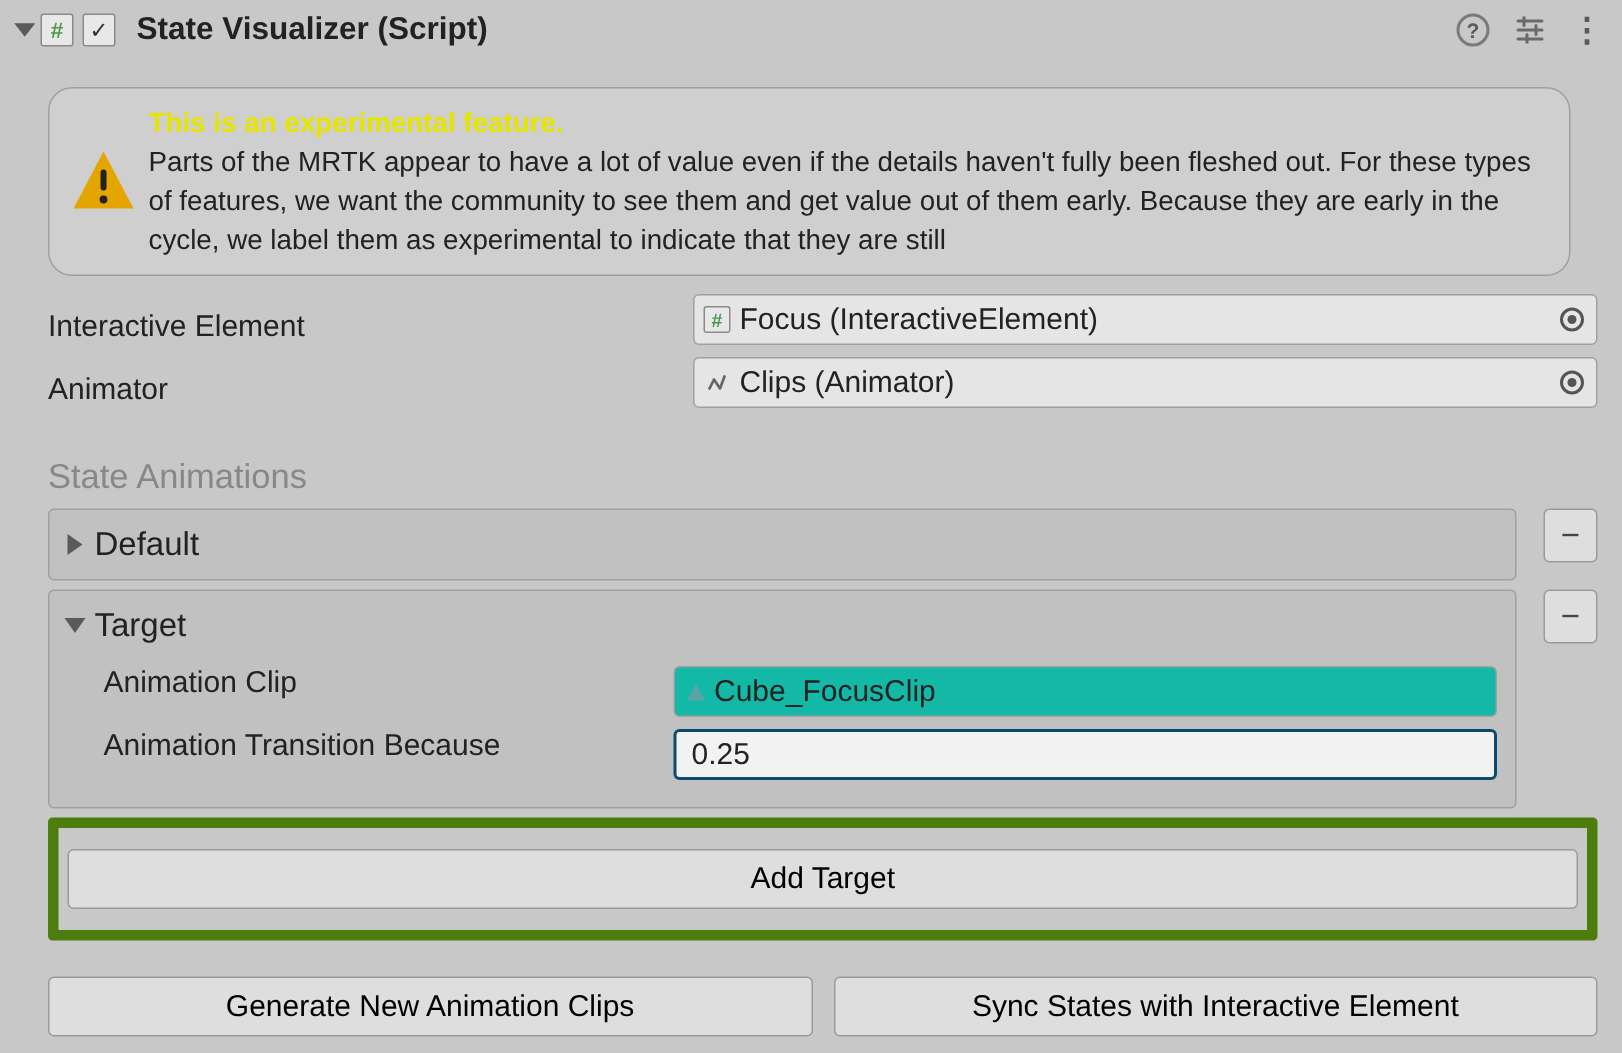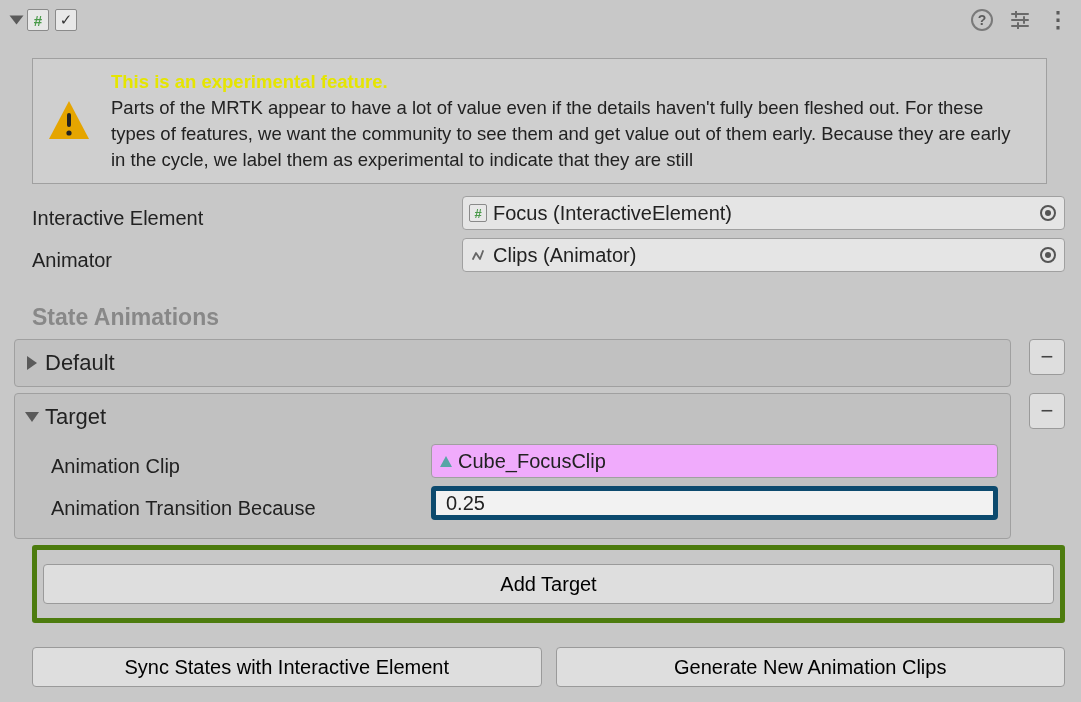--- a/index.html
+++ b/index.html
@@ -13,69 +13,70 @@
 .chk{width:22px;height:22px;border:1px solid #8a8a8a;background:#e8e8e8;border-radius:2px;display:flex;align-items:center;justify-content:center;font-size:15px;color:#333}
 .header-title{font-weight:bold;font-size:21px;margin-left:8px}
 
 .header-right{margin-left:auto;display:flex;align-items:center;gap:16px}
 .help-icon,.preset-icon,.menu-icon{width:22px;height:22px;display:flex;align-items:center;justify-content:center;color:#5a5a5a;cursor:pointer}
 .help-icon{border:2px solid #7a7a7a;border-radius:50%;font-size:14px;font-weight:bold}
 .menu-icon{font-size:22px;font-weight:bold}
 .preset-svg{width:20px;height:18px}
 
 
-.warn-box{margin:18px 34px 8px 32px;border:1px solid #a0a0a0;background:#cfcfcf;border-radius:0;display:flex;gap:18px;padding:10px 18px 10px 12px}
+.warn-box{margin:18px 34px 8px 32px;border:1px solid #a0a0a0;background:#cfcfcf;border-radius:16px;display:flex;gap:6px;padding:10px 18px 10px 12px}
 .warn-tri{width:48px;height:48px;align-self:center;flex-shrink:0}
 .warn-text{font-size:18.5px;line-height:26px}
 .warn-title{color:#e5e500;font-weight:bold}
 
 
 .prop-row{display:flex;align-items:flex-end;padding:4px 16px 4px 32px;gap:10px}
 .prop-label{width:420px;font-size:20px;color:#222}
 .obj-field{flex:1;display:flex;align-items:center;height:34px;background:#e5e5e5;border:1px solid #a0a0a0;border-radius:4px;padding:0 6px;gap:6px;font-size:20px;position:relative}
 .obj-field .picker{position:absolute;right:8px;top:50%;transform:translateY(-50%);width:16px;height:16px;border:2px solid #555;border-radius:50%}
 .obj-field .picker::after{content:"";position:absolute;left:3px;top:3px;width:6px;height:6px;background:#555;border-radius:50%}
 .mini-icon{width:18px;height:18px;display:flex;align-items:center;justify-content:center;font-size:14px}
 .mini-hash{border:1px solid #8a8a8a;background:#e8e8e8;color:#4a9a4a;font-weight:bold;border-radius:2px;font-size:13px}
 .mini-anim{color:#555}
 
 
-.section-heading{font-size:23px;font-weight:bold;color:#888;margin:28px 32px 8px 32px}
+.section-heading{font-size:23px;font-weight:normal;color:#888;margin:28px 32px 8px 32px}
 
 
-.group-row{display:flex;align-items:stretch;margin:6px 16px 6px 14px;gap:18px}
+.group-row{display:flex;align-items:stretch;margin:6px 16px 6px 32px;gap:18px}
 .foldout{flex:1;background:#c1c1c1;border:1px solid #a0a0a0;border-radius:4px;padding:10px 12px}
 .foldout-head{display:flex;align-items:center;gap:8px}
 .foldout-tri{width:0;height:0;border-top:7px solid transparent;border-bottom:7px solid transparent;border-left:10px solid #5a5a5a}
 .foldout-tri.open{transform:rotate(90deg)}
 .foldout-title{font-size:22px}
 .minus-btn{width:36px;height:36px;background:#dedede;border:1px solid #9a9a9a;border-radius:4px;display:flex;align-items:center;justify-content:center;font-size:22px;color:#444;cursor:pointer;align-self:flex-start}
 
 .focus-body{margin-top:10px;margin-left:24px}
-.focus-row{display:flex;align-items:flex-end;padding:4px 0;gap:10px}
+.focus-row{display:flex;align-items:flex-start;padding:4px 0;gap:10px}
 .focus-label{width:370px;font-size:20px}
-.text-field{flex:1;height:34px;background:#f2f2f2;border:5px solid #0c4a6e;border-radius:4px;padding:0 10px;font-size:20px;display:flex;align-items:center}
-.clip-field{flex:1;display:flex;align-items:center;height:34px;background:#f0abfc;border:1px solid #a0a0a0;border-radius:4px;padding:0 6px;gap:6px;font-size:20px;position:relative}
+.text-field{flex:1;height:34px;background:#f2f2f2;border:2px solid #0c4a6e;border-radius:4px;padding:0 10px;font-size:20px;display:flex;align-items:center}
+.clip-field{flex:1;display:flex;align-items:center;height:34px;background:#14b8a6;border:1px solid #a0a0a0;border-radius:4px;padding:0 6px;gap:6px;font-size:20px;position:relative}
 .clip-icon{width:0;height:0;border-left:6px solid transparent;border-right:6px solid transparent;border-bottom:11px solid #57a5a5;margin-left:2px}
 
-.add-target-wrap{margin:0 16px 0 32px;border:5px solid #4d7c0f;border-radius:3px;padding:14px 6px 14px 6px}
+.add-target-wrap{margin:0 16px 0 32px;border:7px solid #4d7c0f;border-radius:3px;padding:14px 6px 14px 6px}
 .wide-btn{width:100%;height:40px;background:#dedede;border:1px solid #9a9a9a;border-radius:4px;font-size:20px;cursor:pointer}
 
 .bottom-buttons{display:flex;gap:14px;margin:24px 16px 0 32px}
 .bottom-buttons .wide-btn{flex:1}
 </style>
 </head>
 <body>
 
 <div class="inspector">
 
   <div class="header">
     <div class="tri"></div>
     <div class="script-icon">#</div>
     <div class="chk">✓</div>
+    <div class="header-title">State Visualizer (Script)</div>
     <div class="header-right">
       <div class="help-icon">?</div>
       <div class="preset-icon">
         <svg class="preset-svg" viewBox="0 0 20 18">
             <path d="M2 3h16M2 9h16M2 15h16" stroke="#6a6a6a" stroke-width="2" stroke-linecap="round"></path>
             <path d="M6 0v6M14 6v6M8 12v6" stroke="#6a6a6a" stroke-width="2" stroke-linecap="round"></path>
           </svg>
       </div>
       <div class="menu-icon">⋮</div>
     </div>
@@ -148,17 +149,17 @@
       </div>
     </div>
     <div class="minus-btn">−</div>
   </div>
 
   <div class="add-target-wrap">
     <button class="wide-btn">Add Target</button>
   </div>
 
   <div class="bottom-buttons">
+    <button class="wide-btn">Generate New Animation Clips</button>
     <button class="wide-btn">Sync States with Interactive Element</button>
-    <button class="wide-btn">Generate New Animation Clips</button>
   </div>
 
 </div>
 
 </body></html>

